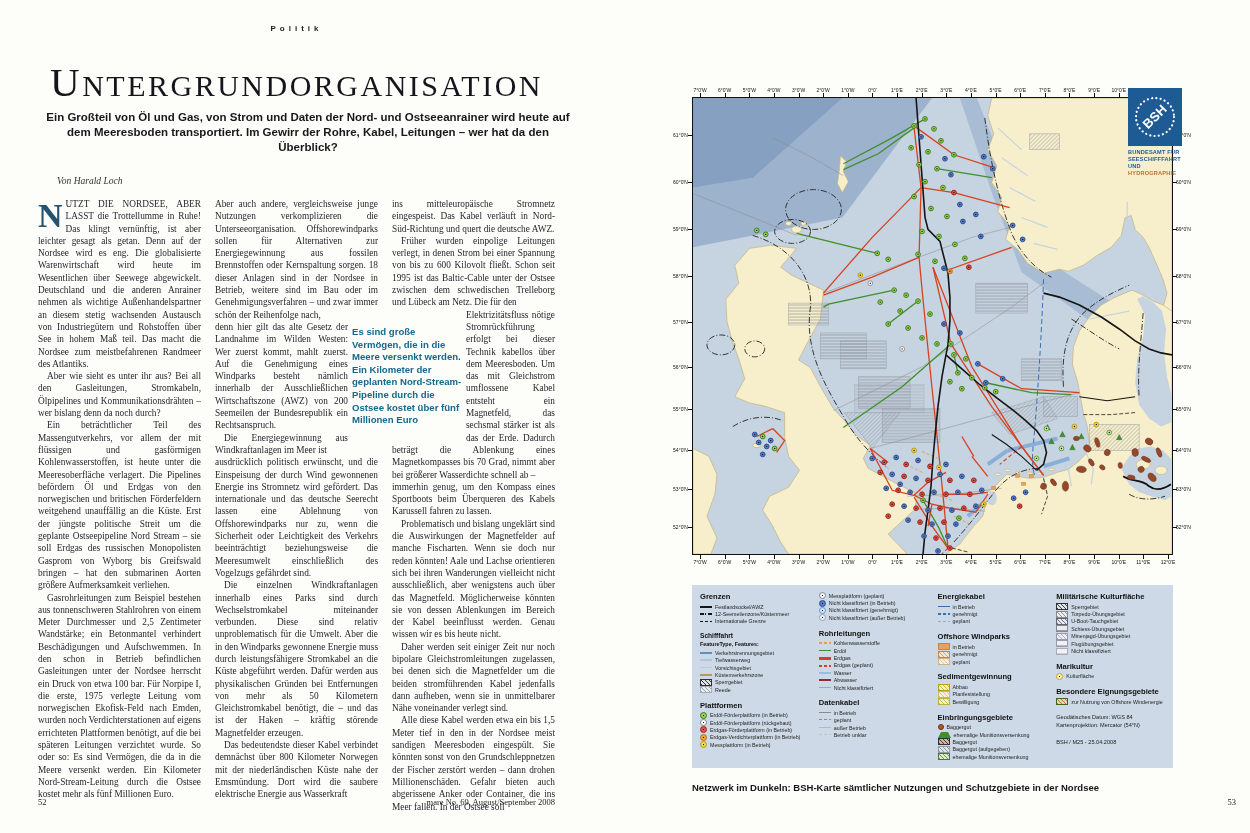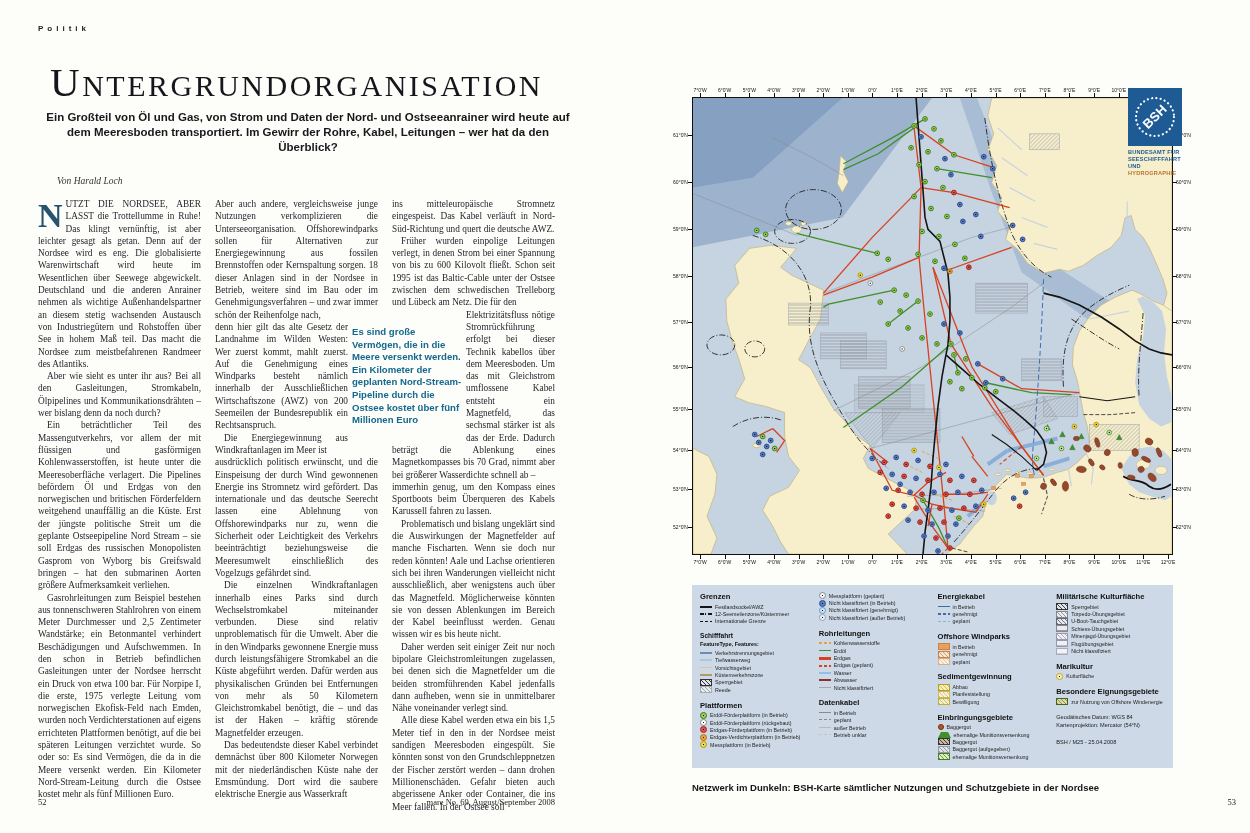--- a/index.html
+++ b/index.html
@@ -1,20 +1,20 @@
 <!DOCTYPE html>
 <html lang="de"><head>
 <meta charset="utf-8">
 <style>
   html,body{margin:0;padding:0;}
   body{width:1250px;height:833px;background:#fbfbf8;overflow:hidden;}
   #stage{position:relative;width:1250px;height:833px;background:#fdfdfa;font-family:"Liberation Sans",sans-serif;color:#222;}
 
   
-  .kicker{position:absolute;left:38px;top:24px;width:517px;text-align:left;
+  .kicker{position:absolute;left:38px;top:24px;width:517px;text-align:center;
     font:bold 8px "Liberation Sans",sans-serif;letter-spacing:4px;color:#1c1c1c;}
   h1.title{position:absolute;left:38px;top:62px;width:517px;margin:0;text-align:center;
     font-family:"Liberation Serif",serif;font-weight:500;font-size:30px;line-height:1;
     letter-spacing:2.5px;color:#15151c;text-transform:uppercase;}
   h1.title::first-letter{font-size:41px;}
   .standfirst{position:absolute;left:38px;top:110px;width:540px;text-align:center;
     font:bold 11.5px/15px "Liberation Sans",sans-serif;color:#18181c;}
   .byline{position:absolute;left:38px;top:176px;font:italic 9.5px "Liberation Serif",serif;color:#333;margin-left:19px;}
 
   .cols{position:absolute;left:38px;top:198px;width:517px;height:596px;display:flex;gap:14px;}

